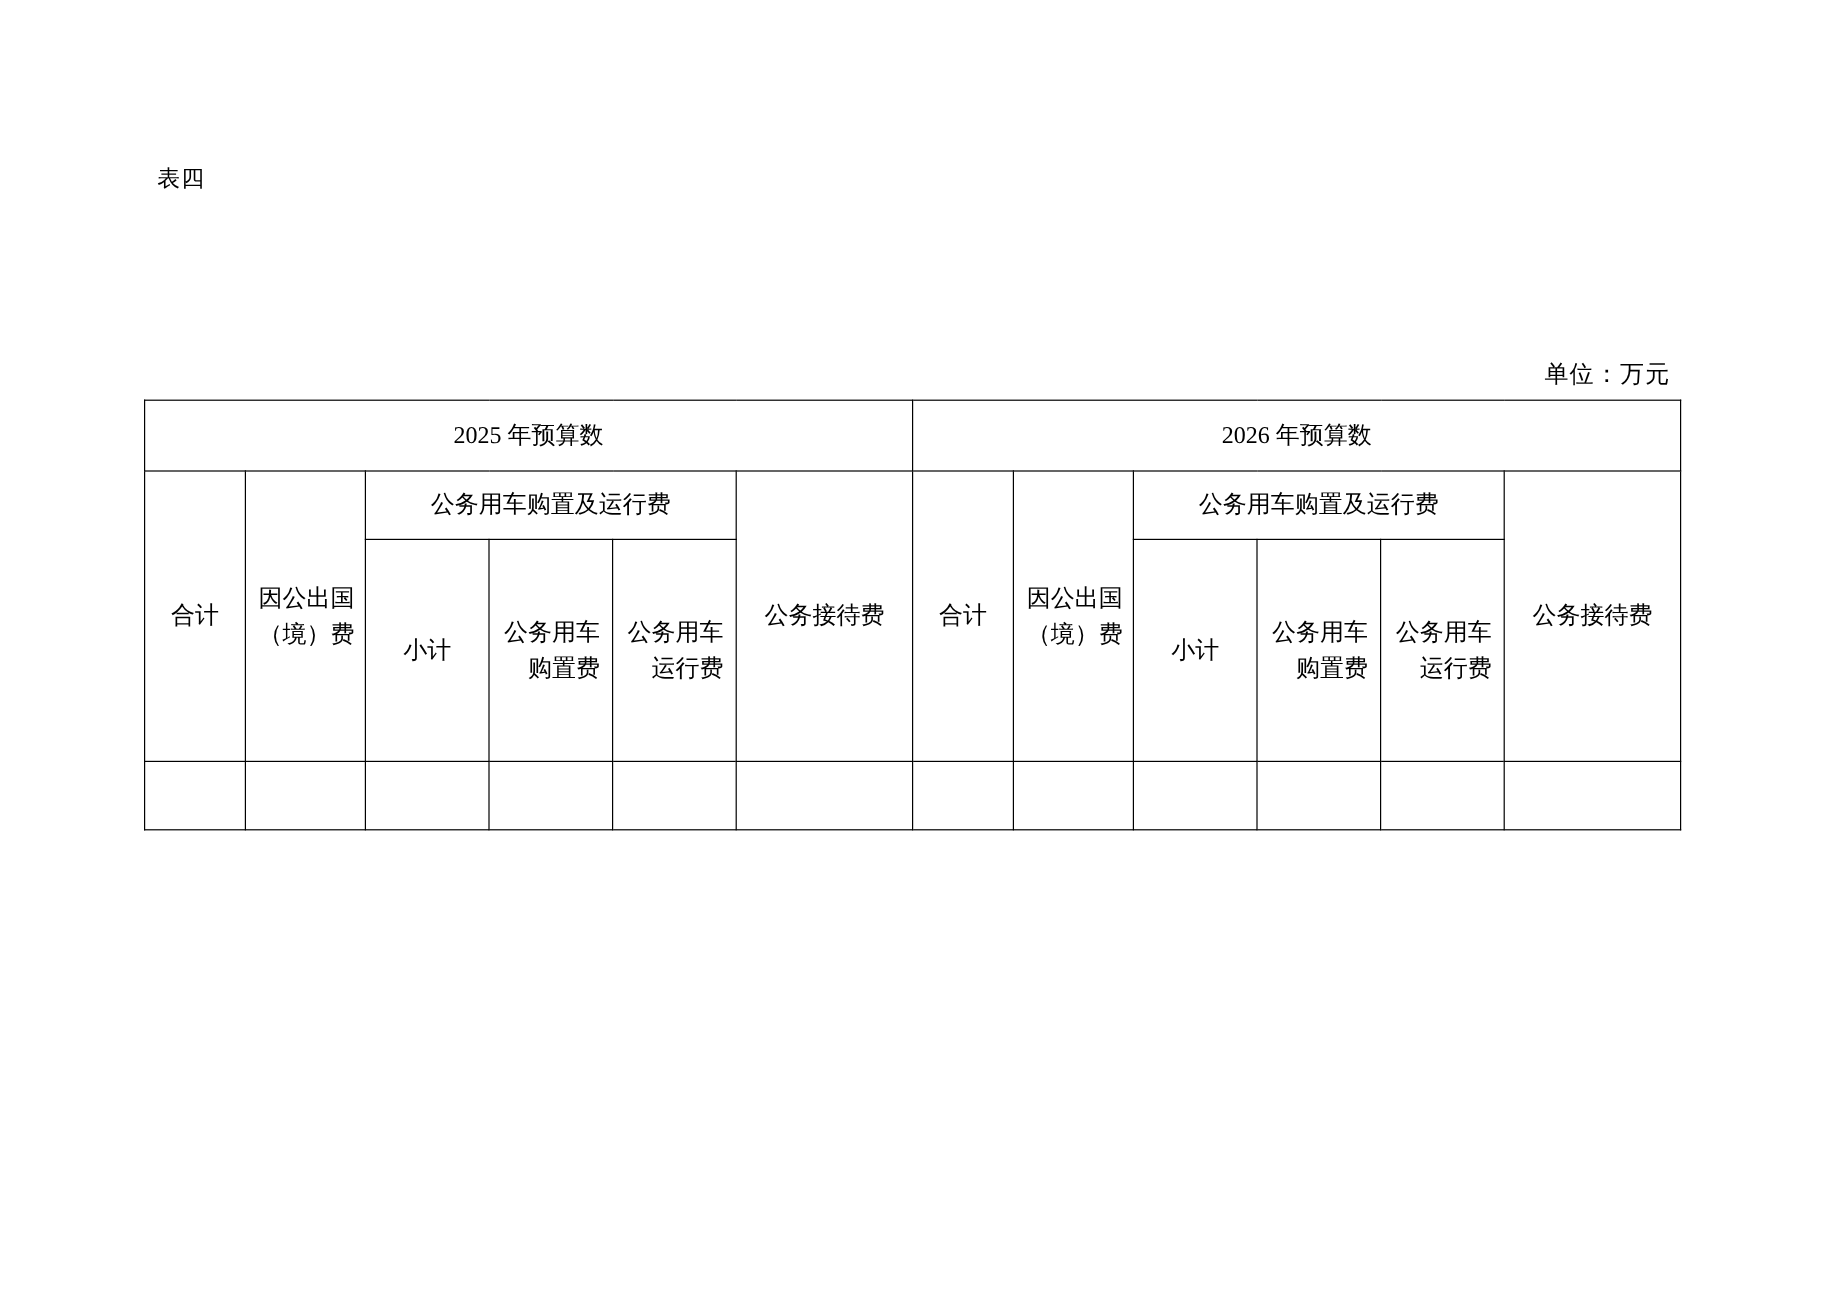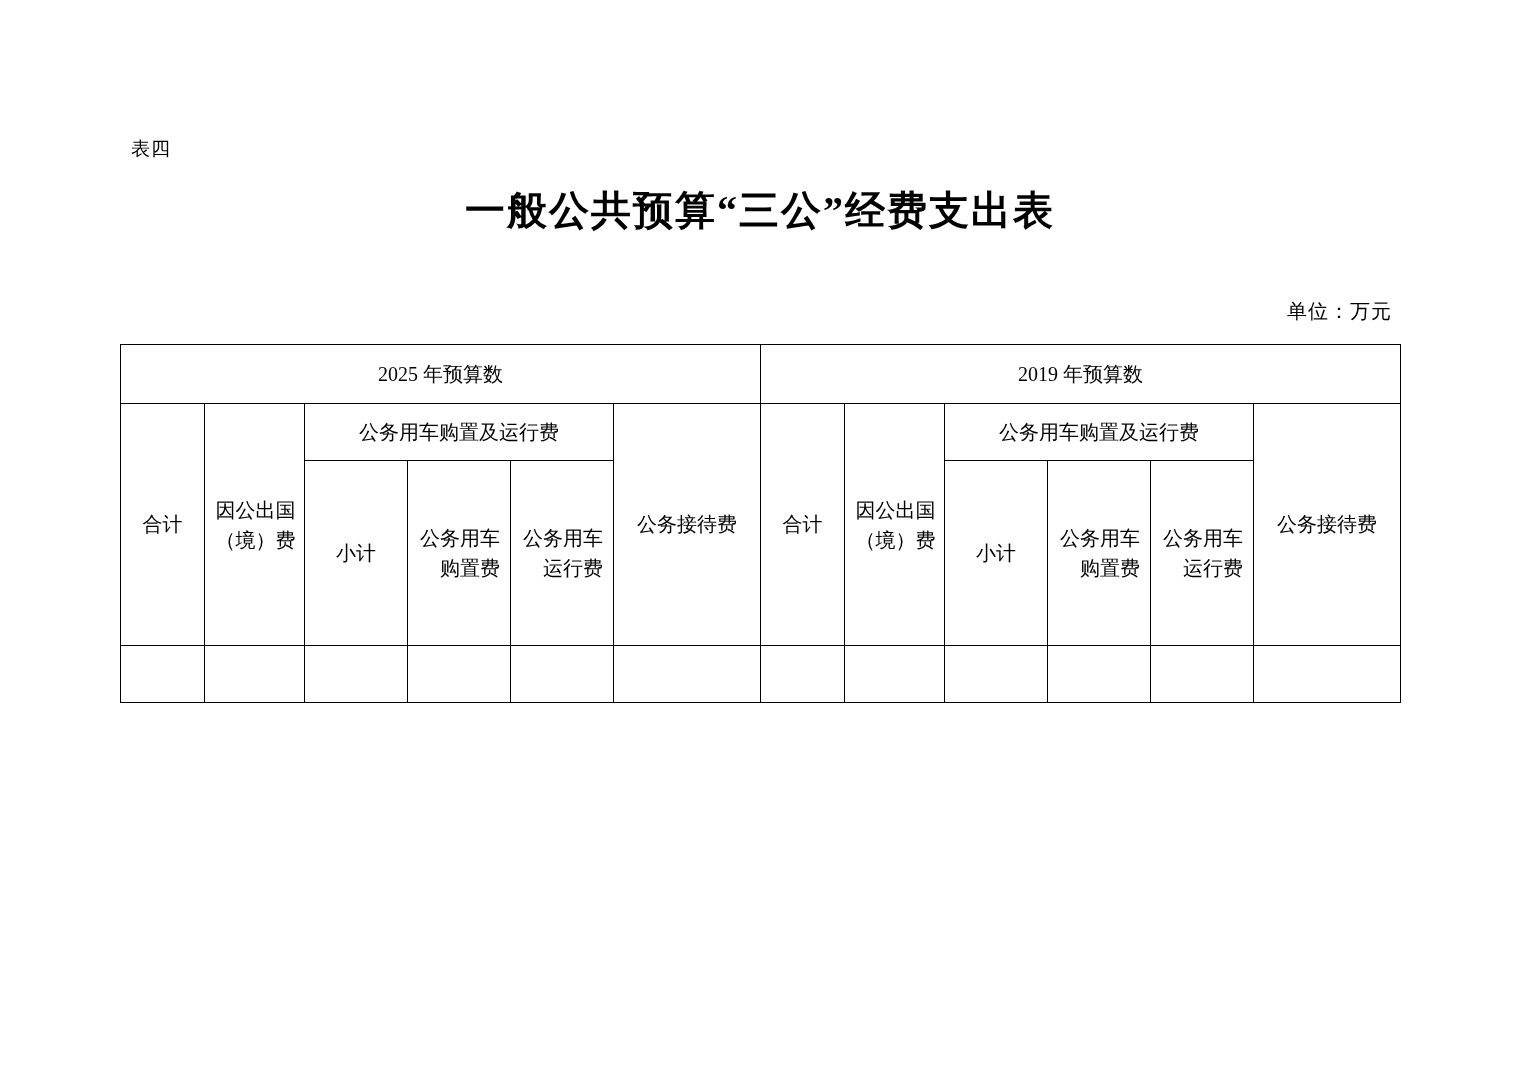--- a/index.html
+++ b/index.html
@@ -42,21 +42,21 @@
   .unit-note {
     position: absolute;
     right: 128px;
     top: 298px;
     font-size: 20px;
     letter-spacing: 1px;
   }
   .table-wrap {
     position: absolute;
     left: 120px;
-    top: 344px;
+    top: 333px;
     width: 1280px;
   }
   table.budget {
     border-collapse: collapse;
     width: 1280px;
     table-layout: fixed;
   }
   table.budget td {
     border: 1.5px solid #000000;
     text-align: center;
@@ -86,21 +86,20 @@
     text-align: right;
   }
 </style>
 </head>
 <body>
 
 <div class="page">
 
   <div class="sheet-label">表四</div>
 
-  <div class="doc-title">一般公共预算“三公”经费支出表</div>
 
   <div class="unit-note">单位：万元</div>
 
   <div class="table-wrap">
     <table class="budget">
       <colgroup>
         <col style="width:84px">
         <col style="width:100px">
         <col style="width:103px">
         <col style="width:103px">
@@ -109,21 +108,21 @@
         <col style="width:84px">
         <col style="width:100px">
         <col style="width:103px">
         <col style="width:103px">
         <col style="width:103px">
         <col style="width:147px">
       </colgroup>
       <tbody>
         <tr>
           <td class="yr-head" colspan="6">2025 年预算数</td>
-          <td class="yr-head" colspan="6">2019 年预算数</td>
+          <td class="yr-head" colspan="6">2026 年预算数</td>
         </tr>
         <tr>
           <td class="grp-head" rowspan="2">合计</td>
           <td class="grp-head" rowspan="2">
             <span class="narrow-text">因公出国（境）费</span>
           </td>
           <td class="grp-head" colspan="3">公务用车购置及运行费</td>
           <td class="grp-head" rowspan="2">公务接待费</td>
           <td class="grp-head" rowspan="2">合计</td>
           <td class="grp-head" rowspan="2">

